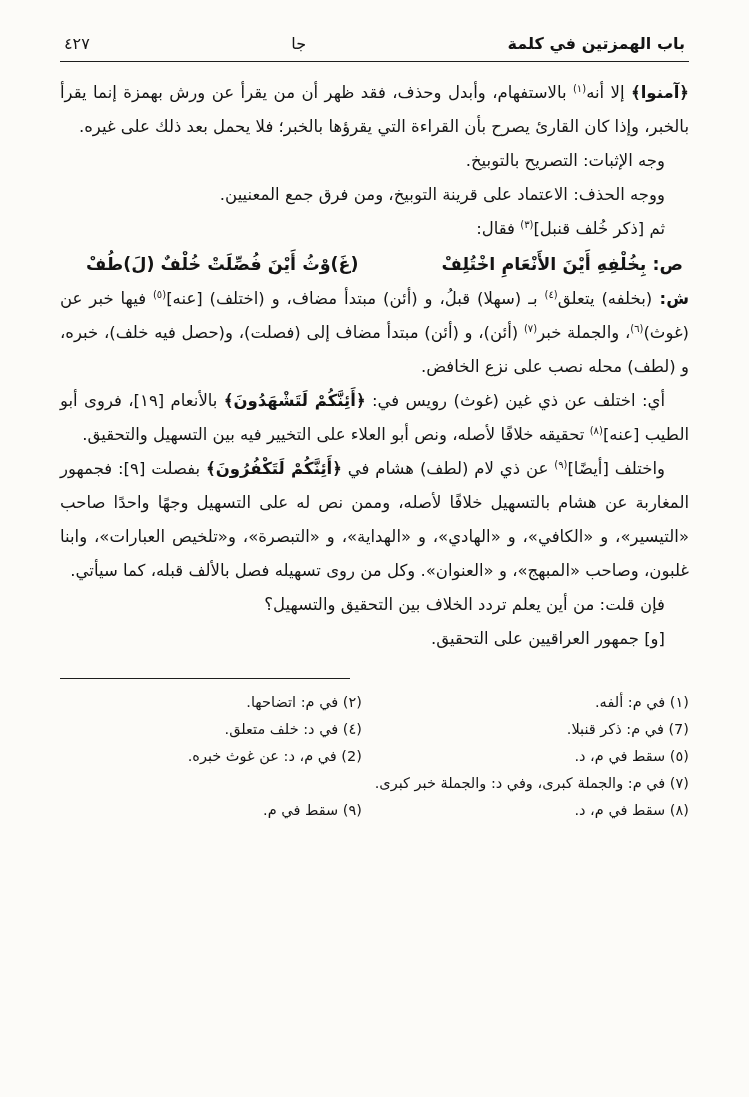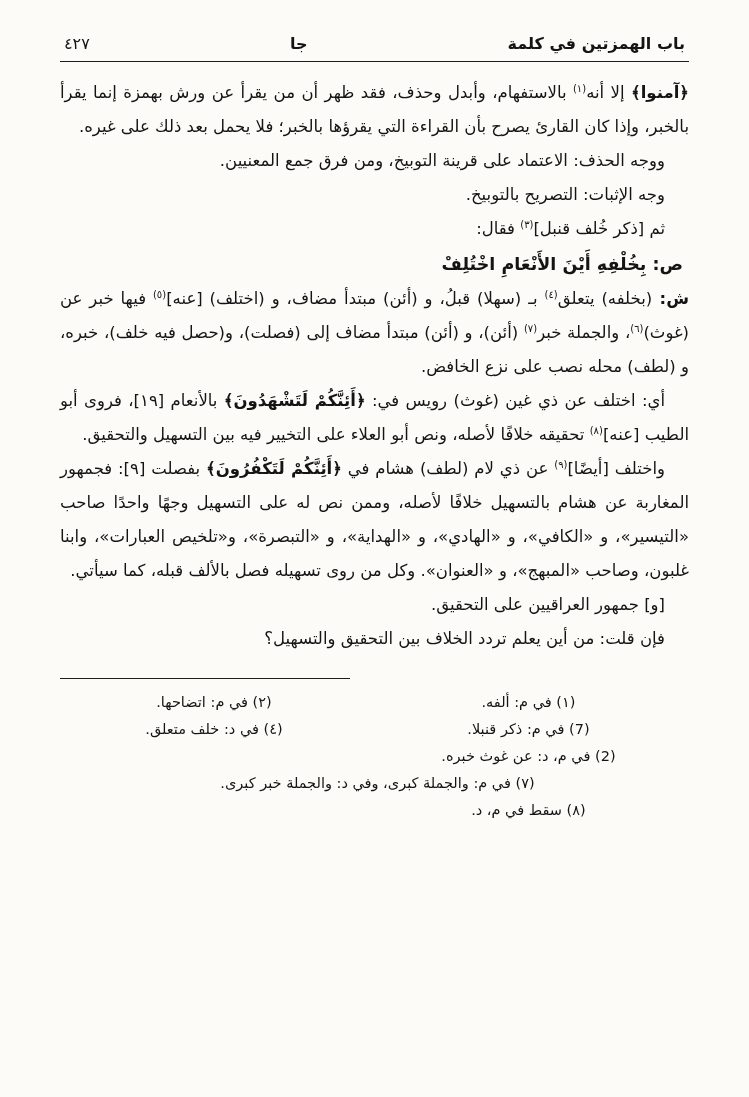--- a/index.html
+++ b/index.html
@@ -17,21 +17,21 @@
   }
   
   .page-header {
     display: flex;
     justify-content: space-between;
     align-items: baseline;
     font-size: 16px;
     padding: 4px 4px 8px 4px;
   }
   .chapter-title { font-weight: bold; }
-  .volume-marker { font-weight: bold; }
+  .volume-marker { font-weight: normal; }
   .page-number { letter-spacing: 1px; text-align: center; }
   .header-rule {
     border: 0;
     border-top: 1.6px solid #1d1d1d;
     margin: 0 0 14px 0;
   }
   
   .body-text {
     font-size: 16.5px;
     line-height: 34px;
@@ -58,67 +58,70 @@
     width: 290px;
     margin: 22px auto 10px 0;
     border: 0;
     border-top: 1.8px solid #1d1d1d;
   }
   .footnotes-list {
     font-size: 14.5px;
     line-height: 27px;
   }
   .fn-row { display: flex; }
-  .fn-cell { width: 52%; padding-left: 6px; text-align: center; }
+  .fn-cell { width: 52%; padding-left: 6px; }
   .fn-row .fn-cell:nth-child(2) { width: 48%; }
   .fn-cell.fn-wide { width: 100%; }
 </style>
 </head>
 <body>
 
 <div class="page">
 
   <div class="page-header">
     <span class="chapter-title">باب الهمزتين في كلمة</span>
     <span class="volume-marker">جا</span>
     <span class="page-number">٤٢٧</span>
   </div>
 
   <hr class="header-rule">
 
   <div class="body-text">
       <p class="para flush"><span class="bold">﴿آمنوا﴾</span><span> إلا أنه</span><sup>(١)</sup><span> بالاستفهام، وأبدل وحذف، فقد ظهر أن من يقرأ عن ورش بهمزة إنما يقرأ بالخبر، وإذا كان القارئ يصرح بأن القراءة التي يقرؤها بالخبر؛ فلا يحمل بعد ذلك على غيره.</span></p>
+      <p class="para"><span>وجه الإثبات: التصريح بالتوبيخ.</span></p>
       <p class="para"><span>ووجه الحذف: الاعتماد على قرينة التوبيخ، ومن فرق جمع المعنيين.</span></p>
-      <p class="para"><span>وجه الإثبات: التصريح بالتوبيخ.</span></p>
       <p class="para"><span>ثم [ذكر خُلف قنبل]</span><sup>(٣)</sup><span> فقال:</span></p>
       <p class="para verse">
         <span class="bold">ص: بِخُلْفِهِ أَيْنَ الأَنْعَامِ اخْتُلِفْ</span>
+        <span class="bold">(غَ)وْثُ أَيْنَ فُصِّلَتْ خُلْفٌ (لَ)طُفْ</span>
       </p>
       <p class="para flush"><span class="bold">ش: </span><span>(بخلفه) يتعلق</span><sup>(٤)</sup><span> بـ (سهلا) قبلُ، و (أئن) مبتدأ مضاف، و (اختلف) [عنه]</span><sup>(٥)</sup><span> فيها خبر عن (غوث)</span><sup>(٦)</sup><span>، والجملة خبر</span><sup>(٧)</sup><span> (أئن)، و (أئن) مبتدأ مضاف إلى (فصلت)، و(حصل فيه خلف)، خبره، و (لطف) محله نصب على نزع الخافض.</span></p>
       <p class="para"><span>أي: اختلف عن ذي غين (غوث) رويس في: </span><span class="bold">﴿أَئِنَّكُمْ لَتَشْهَدُونَ﴾</span><span> بالأنعام [١٩]، فروى أبو الطيب [عنه]</span><sup>(٨)</sup><span> تحقيقه خلافًا لأصله، ونص أبو العلاء على التخيير فيه بين التسهيل والتحقيق.</span></p>
       <p class="para"><span>واختلف [أيضًا]</span><sup>(٩)</sup><span> عن ذي لام (لطف) هشام في </span><span class="bold">﴿أَئِنَّكُمْ لَتَكْفُرُونَ﴾</span><span> بفصلت [٩]: فجمهور المغاربة عن هشام بالتسهيل خلافًا لأصله، وممن نص له على التسهيل وجهًا واحدًا صاحب «التيسير»، و «الكافي»، و «الهادي»، و «الهداية»، و «التبصرة»، و«تلخيص العبارات»، وابنا غلبون، وصاحب «المبهج»، و «العنوان». وكل من روى تسهيله فصل بالألف قبله، كما سيأتي.</span></p>
+      <p class="para"><span>فإن قلت: من أين يعلم تردد الخلاف بين التحقيق والتسهيل؟</span></p>
       <p class="para"><span>[و] جمهور العراقيين على التحقيق.</span></p>
-      <p class="para"><span>فإن قلت: من أين يعلم تردد الخلاف بين التحقيق والتسهيل؟</span></p>
     </div>
 
   <hr class="footnote-separator">
 
   <div class="footnotes-list">
       <div class="fn-row">
         <div class="fn-cell">(١) في م: ألفه.</div>
         <div class="fn-cell">(٢) في م: اتضاحها.</div>
       </div>
       <div class="fn-row">
         <div class="fn-cell">(7) في م: ذكر قنبلا.</div>
         <div class="fn-cell">(٤) في د: خلف متعلق.</div>
       </div>
       <div class="fn-row">
+        <div class="fn-cell">(٥) سقط في م، د.</div>
         <div class="fn-cell">(2) في م، د: عن غوث خبره.</div>
       </div>
       <div class="fn-row">
         <div class="fn-cell fn-wide">(٧) في م: والجملة كبرى، وفي د: والجملة خبر كبرى.</div>
       </div>
       <div class="fn-row">
         <div class="fn-cell">(٨) سقط في م، د.</div>
+        <div class="fn-cell">(٩) سقط في م.</div>
       </div>
     </div>
 
 </div>
 
 </body></html>

